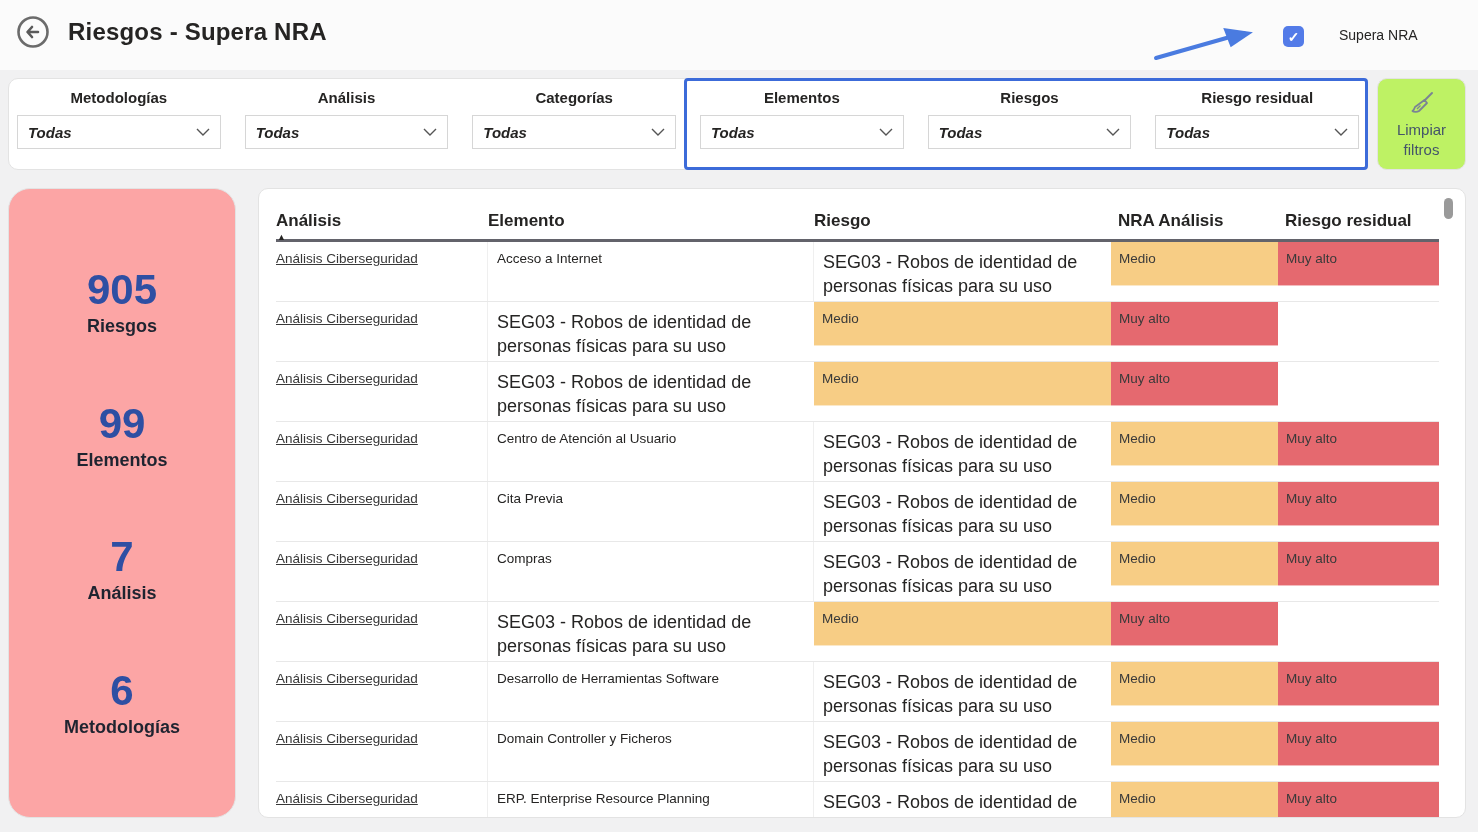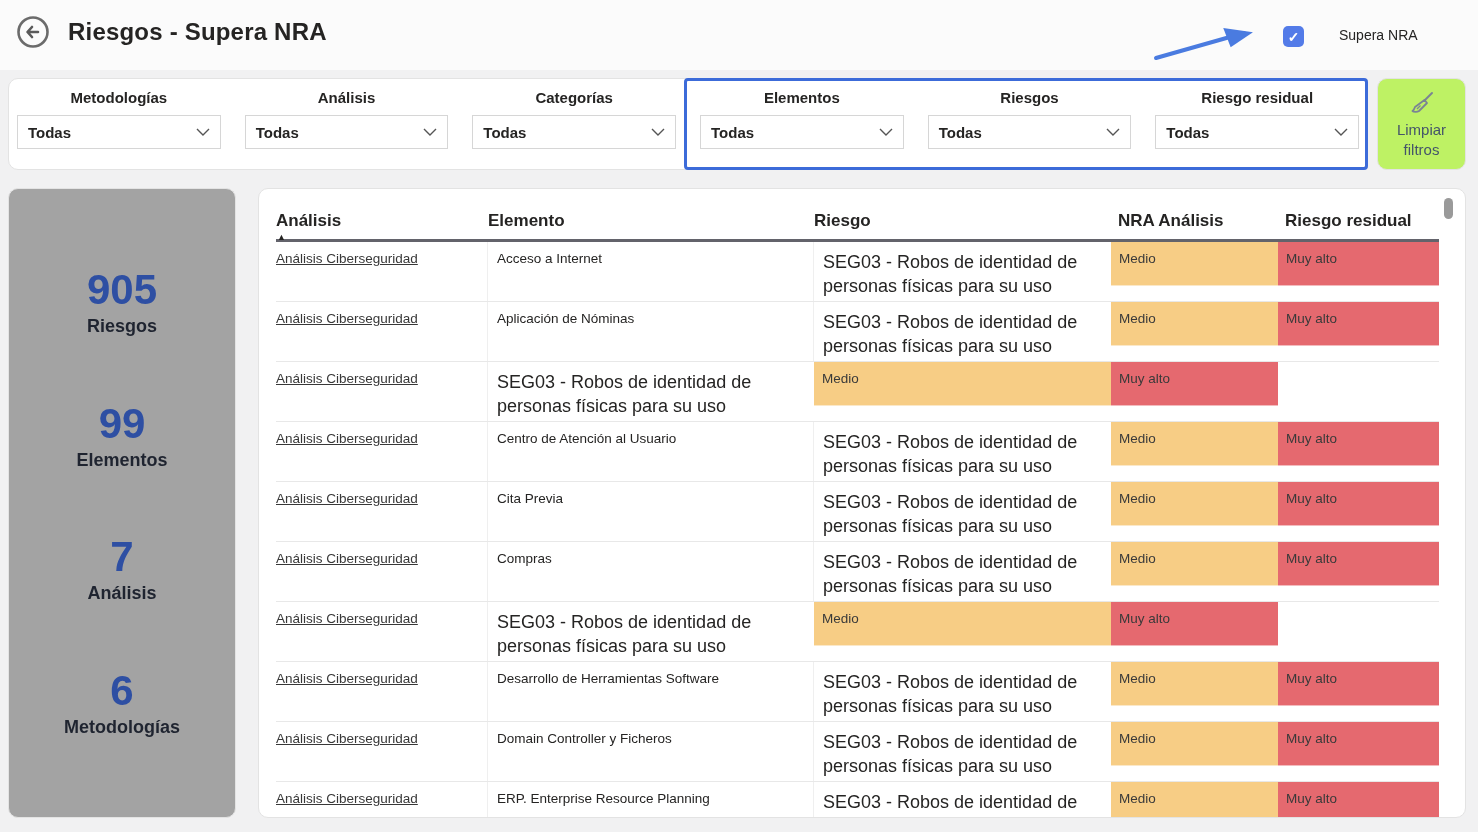--- a/index.html
+++ b/index.html
@@ -46,39 +46,39 @@
   .filter-group { flex: 1; display: flex; flex-direction: column; align-items: stretch; }
   .filter-label {
     text-align: center; font-size: 15px; font-weight: 700;
     color: #252423; margin-bottom: 9px;
   }
   .dropdown {
     height: 34px; border: 1px solid #d6d6d6; background: #ffffff;
     display: flex; align-items: center; justify-content: space-between;
     padding: 0 10px 0 10px; cursor: pointer;
   }
-  .dropdown .val { font-size: 15px; font-weight: 700; color: #252423; }
+  .dropdown .val { font-size: 15px; font-weight: 700; color: #252423; font-style: italic; }
   .highlight-box {
     left: 684px; top: 78px; width: 684px; height: 92px;
     border: 3px solid #3c6bd9; border-radius: 4px; pointer-events: none;
   }
   .clear-card {
     left: 1377px; top: 78px; width: 89px; height: 92px;
     background: #bef264; border: 1px solid #e3e3e3; border-radius: 10px;
     display: flex; flex-direction: column; align-items: center;
     justify-content: center; cursor: pointer; gap: 2px;
   }
   .clear-card .clear-text {
     font-size: 15px; color: #44546a; text-align: center; line-height: 1.35;
   }
 
   
   .kpi-card {
     left: 8px; top: 188px; width: 228px; height: 630px;
-    background: #a3a3a3; border: 1px solid #e3e3e3; border-radius: 10px;
+    background: #fca5a5; border: 1px solid #e3e3e3; border-radius: 22px;
     display: flex; flex-direction: column; justify-content: space-evenly;
     padding: 14px 0;
   }
   .kpi { text-align: center; }
   .kpi .num { font-size: 42px; font-weight: 700; color: #2e4fa3; line-height: 1.05; }
   .kpi .lbl { font-size: 18px; font-weight: 700; color: #1f2430; margin-top: 4px; }
 
   
   .table-card {
     left: 258px; top: 188px; width: 1208px; height: 630px;
@@ -247,21 +247,20 @@
   <div class="tgrid-row">
     <div class="td"><a class="analysis-link">Análisis Ciberseguridad</a></div>
     <div class="td vline">Acceso a Internet</div>
     <div class="td vline risk">SEG03 - Robos de identidad de personas físicas para su uso posterior por delincuentes en diferentes tramas de delitos.</div>
     <div class="td level nra" style="background: rgb(247, 205, 133);">Medio</div>
     <div class="td level residual" style="background: rgb(229, 105, 111);">Muy alto</div>
   </div>
 
   <div class="tgrid-row">
     <div class="td"><a class="analysis-link">Análisis Ciberseguridad</a></div>
-    <div class="td vline">Aplicación de Nóminas</div>
     <div class="td vline risk">SEG03 - Robos de identidad de personas físicas para su uso posterior por delincuentes en diferentes tramas de delitos.</div>
     <div class="td level nra" style="background: rgb(247, 205, 133);">Medio</div>
     <div class="td level residual" style="background: rgb(229, 105, 111);">Muy alto</div>
   </div>
 
   <div class="tgrid-row">
     <div class="td"><a class="analysis-link">Análisis Ciberseguridad</a></div>
     <div class="td vline risk">SEG03 - Robos de identidad de personas físicas para su uso posterior por delincuentes en diferentes tramas de delitos.</div>
     <div class="td level nra" style="background: rgb(247, 205, 133);">Medio</div>
     <div class="td level residual" style="background: rgb(229, 105, 111);">Muy alto</div>

